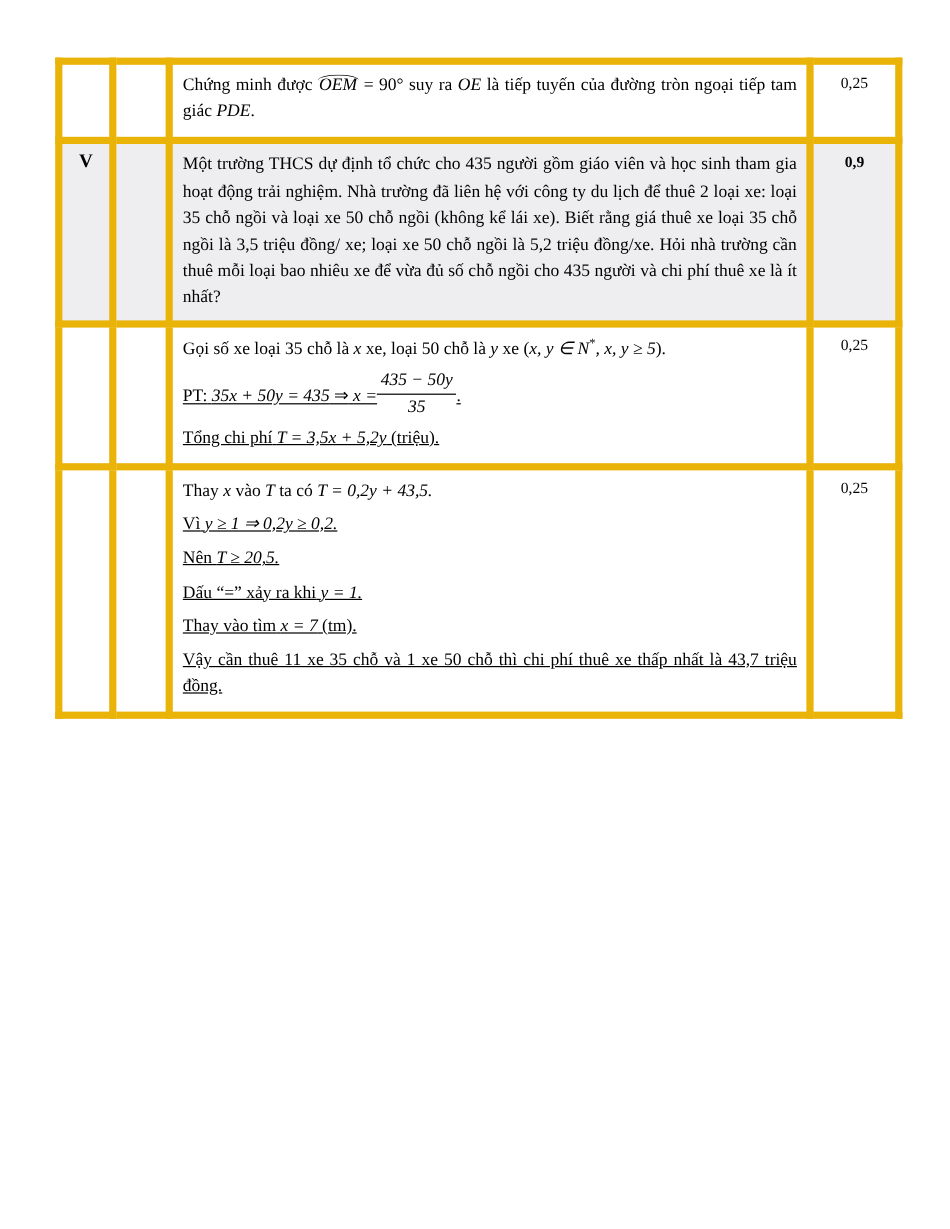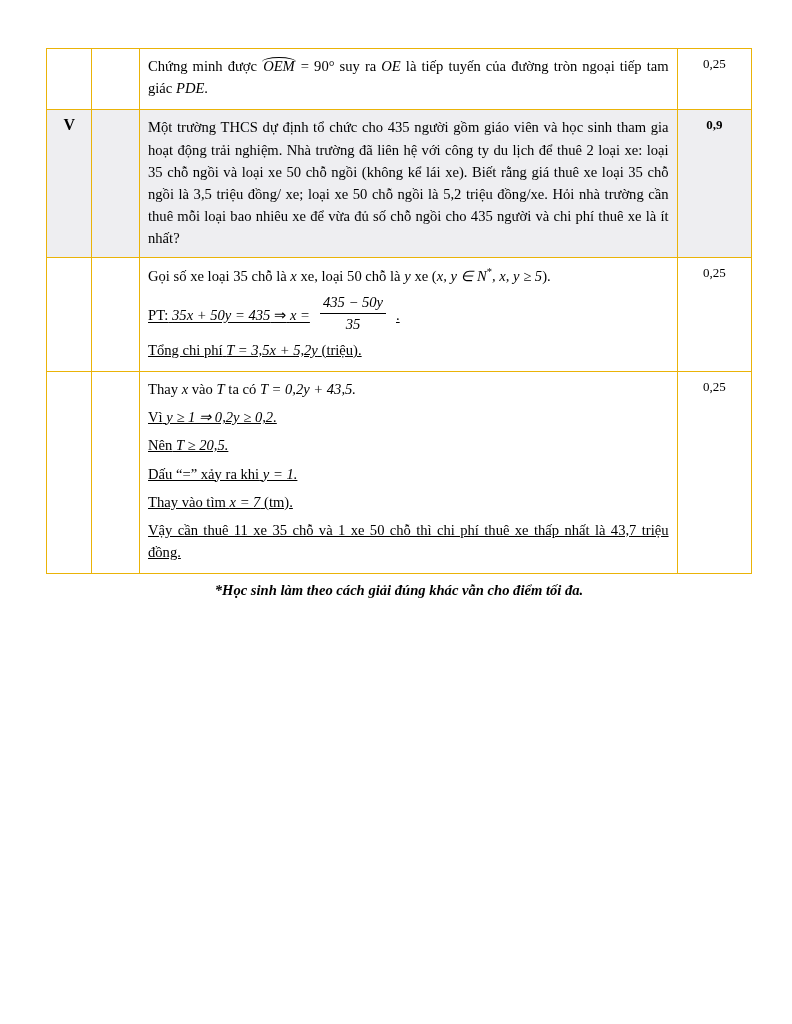--- a/index.html
+++ b/index.html
@@ -19,21 +19,21 @@
     height: 1024px;
     box-sizing: border-box;
     padding: 48px 40px 0 46px;
   }
   table.answer-table {
     border-collapse: collapse;
     width: 706px;
     table-layout: fixed;
   }
   table.answer-table td {
-    border: 1px solid #eab308;
+    border: 6px solid #eab308;
     vertical-align: top;
     padding: 6px 8px 8px 8px;
   }
   .col-roman { width: 44px; text-align: center; font-weight: bold; }
   .col-blank { width: 46px; }
   .col-body  { width: 520px; }
   .col-score { width: 72px; text-align: center; }
 
   .row-shaded td { background: #eeeef1; }
 
@@ -72,21 +72,21 @@
     border-radius: 50% 50% 0 0 / 100% 100% 0 0;
     height: 4px;
   }
 
   
   .frac {
     display: inline-block;
     vertical-align: -0.55em;
     text-align: center;
     font-style: italic;
-    margin: 0 10px;
+    margin: 0 0;
   }
   .frac .num {
     display: block;
     padding: 0 3px 1px 3px;
     border-bottom: 1px solid #000;
     line-height: 1.25;
   }
   .frac .den {
     display: block;
     padding: 1px 3px 0 3px;
@@ -219,15 +219,14 @@
           </div>
         </td>
         <td class="col-score">
           <div class="score">0,25</div>
         </td>
       </tr>
 
     </tbody>
   </table>
 
-  <div class="note">*Học sinh làm theo cách giải đúng khác vẫn cho điểm tối đa.</div>
 
 </div>
 
 </body></html>

